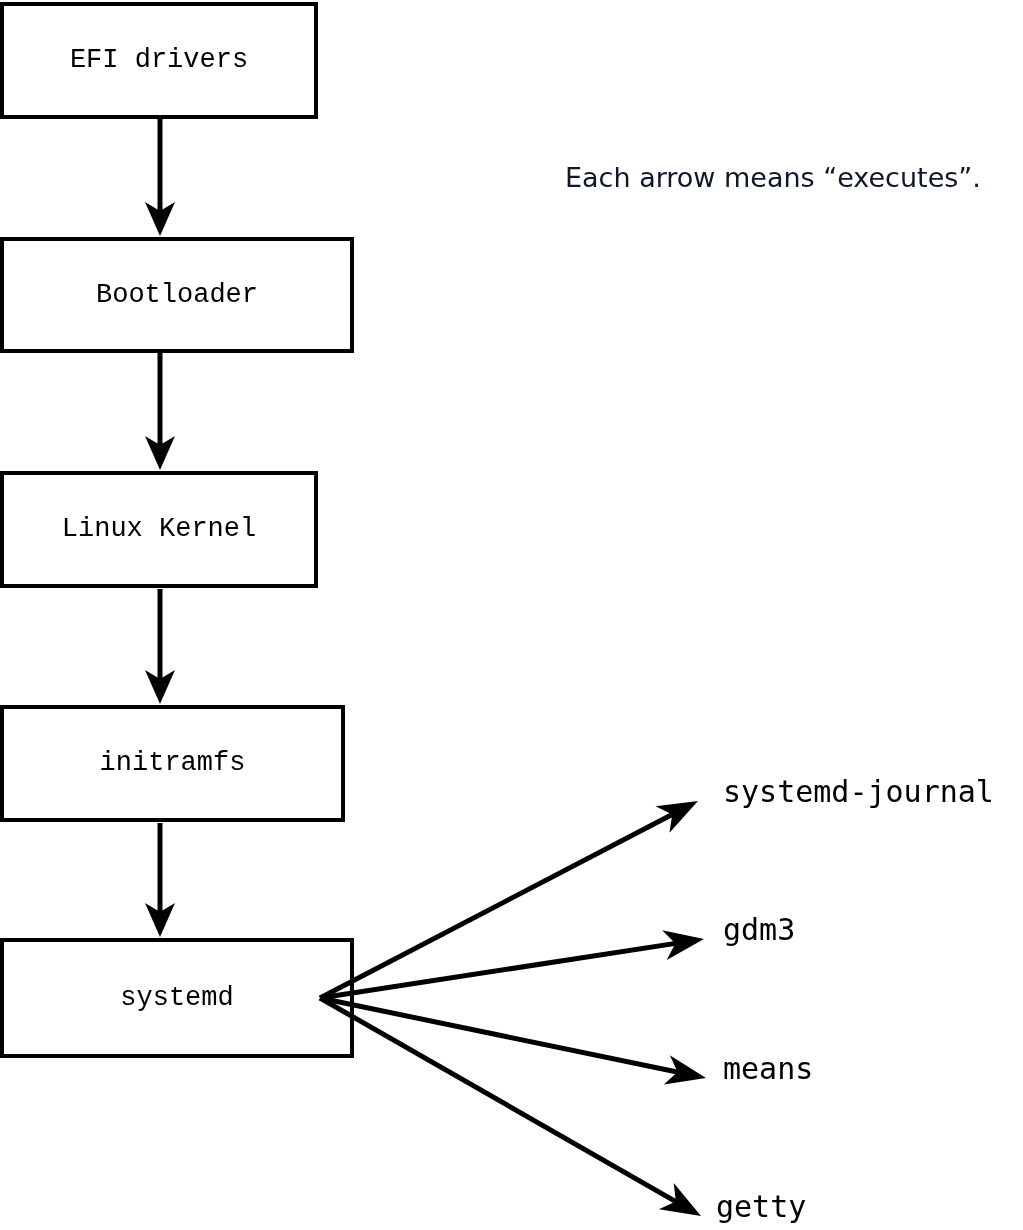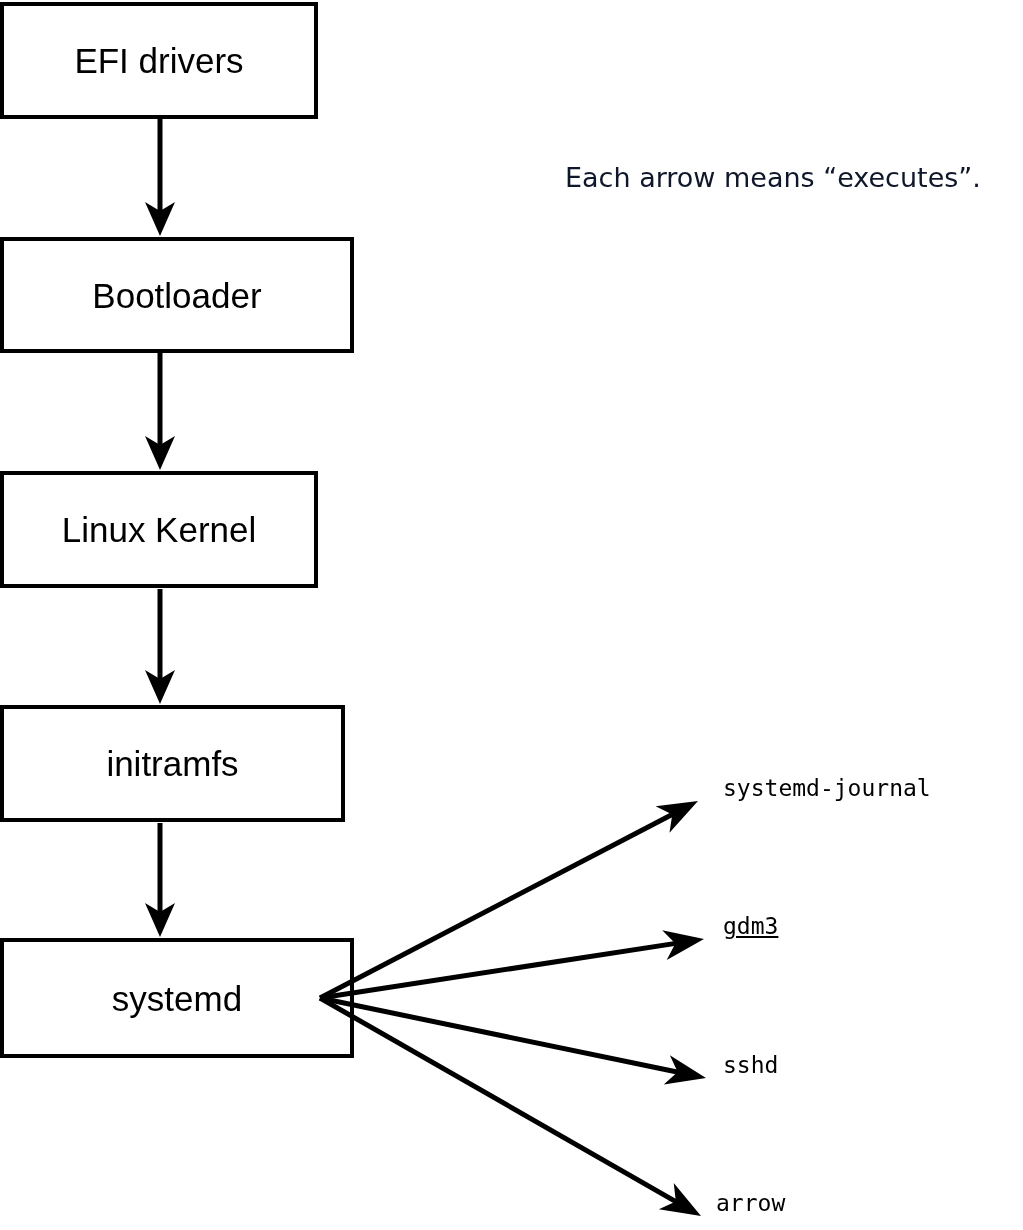--- a/index.html
+++ b/index.html
@@ -18,38 +18,38 @@
   .box {
     position: absolute;
     box-sizing: border-box;
     background: #ffffff;
     border: 4px solid #000000;
     display: flex;
     align-items: center;
     justify-content: center;
   }
   .box-label {
-    font-family: Liberation Sans, sans-serif;
-    font-size: 35px;
+    font-family: Liberation Mono, monospace;
+    font-size: 27px;
     color: #000000;
     line-height: 1;
     white-space: nowrap;
   }
   .note {
     position: absolute;
     font-family: "DejaVu Sans", sans-serif;
     font-size: 27px;
     color: #0f172a;
     white-space: nowrap;
     line-height: 1;
   }
   .leaf-label {
     position: absolute;
     font-family: "DejaVu Sans Mono", monospace;
-    font-size: 23px;
+    font-size: 30px;
     color: #000000;
     white-space: nowrap;
     line-height: 1;
   }
   svg.edges {
     position: absolute;
     left: 0;
     top: 0;
     width: 1023px;
     height: 1230px;
@@ -96,17 +96,17 @@
         <line x1="320" y1="998" x2="679.5618445961169" y2="1072.5205895535994" stroke="#000000" stroke-width="5"></line>
         <polygon points="706,1078 663.7882454499505,1084.5702190074896 677.6034627143478,1072.1147072983103 669.8764792792846,1055.1944907809527" fill="#000000"></polygon>
         <line x1="320" y1="998" x2="677.56500926451" y2="1202.5910026762813" stroke="#000000" stroke-width="5"></line>
         <polygon points="701,1216 658.8320522490599,1209.1542580771704 675.8290840248441,1201.597743615265 673.7309381643029,1183.1153794821814" fill="#000000"></polygon>
       </g>
   </svg>
 
   <div class="note" id="note" style="left: 565px; top: 164px;">Each arrow means “executes”.</div>
 
   <div class="leaf-label" id="leaf-0" style="left: 723px; top: 777px;">systemd-journal</div>
-  <div class="leaf-label" id="leaf-1" style="left: 723px; top: 915px; text-decoration: underline;">gdm3</div>
-  <div class="leaf-label" id="leaf-2" style="left: 723px; top: 1054px;">sshd</div>
-  <div class="leaf-label" id="leaf-3" style="left: 716px; top: 1192px;">arrow</div>
+  <div class="leaf-label" id="leaf-1" style="left: 723px; top: 915px;">gdm3</div>
+  <div class="leaf-label" id="leaf-2" style="left: 723px; top: 1054px;">means</div>
+  <div class="leaf-label" id="leaf-3" style="left: 716px; top: 1192px;">getty</div>
 
 </div>
 
 </body></html>

